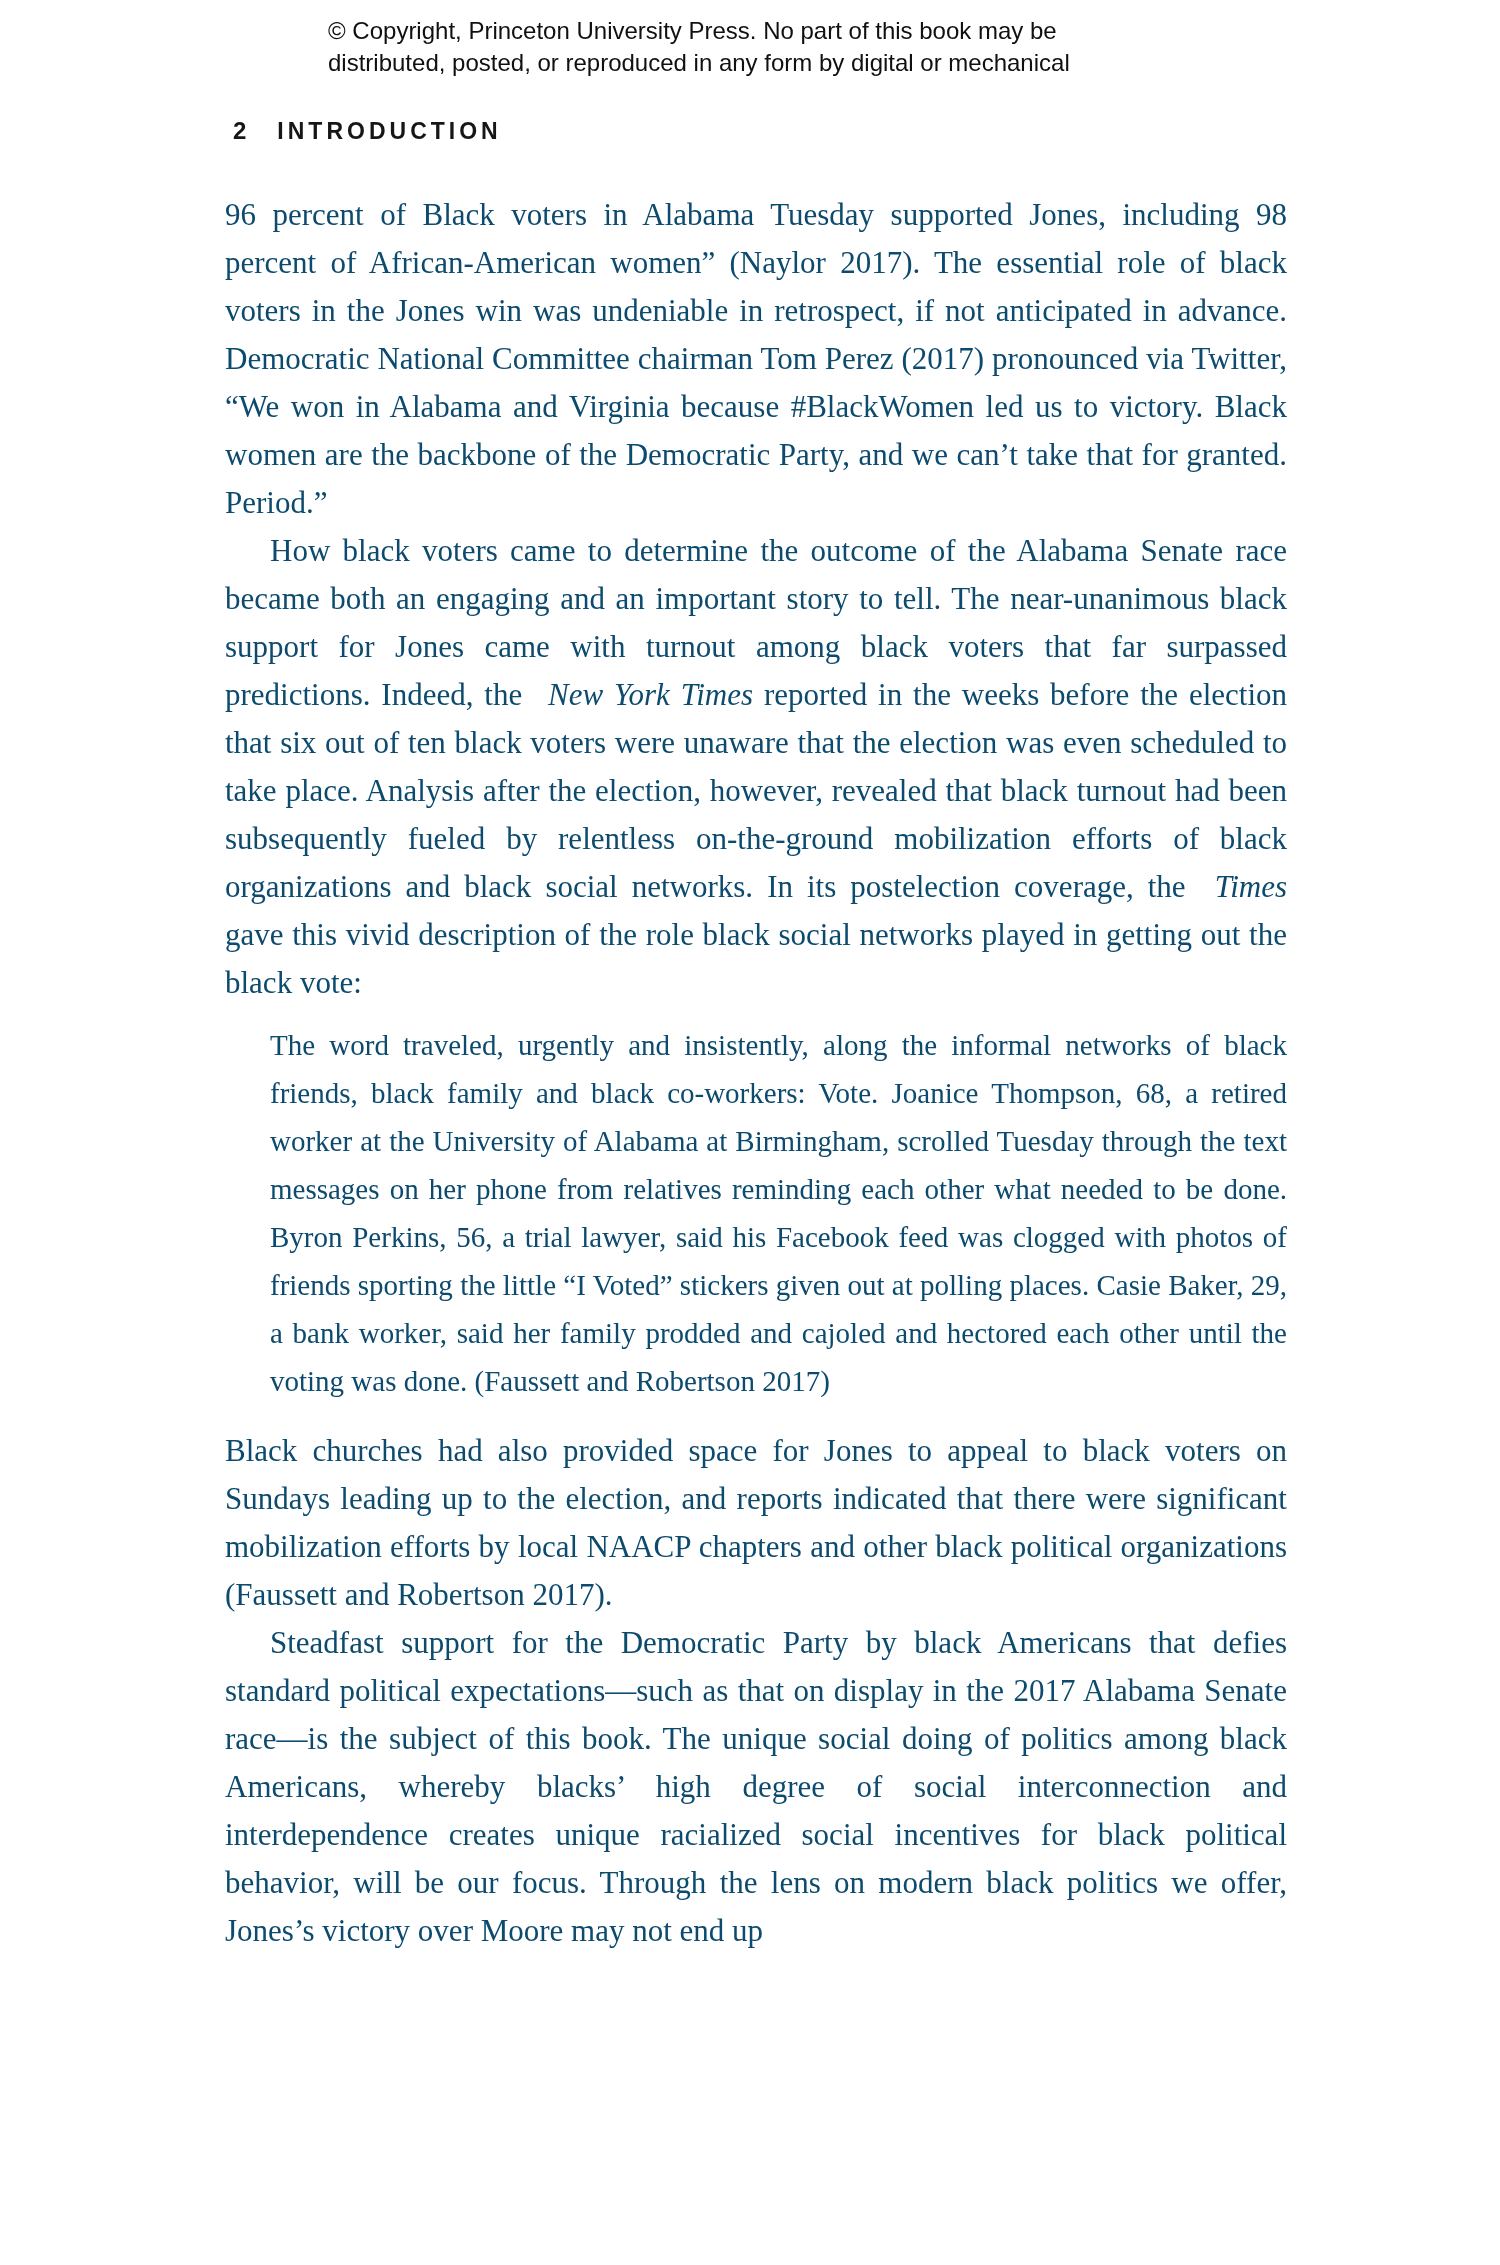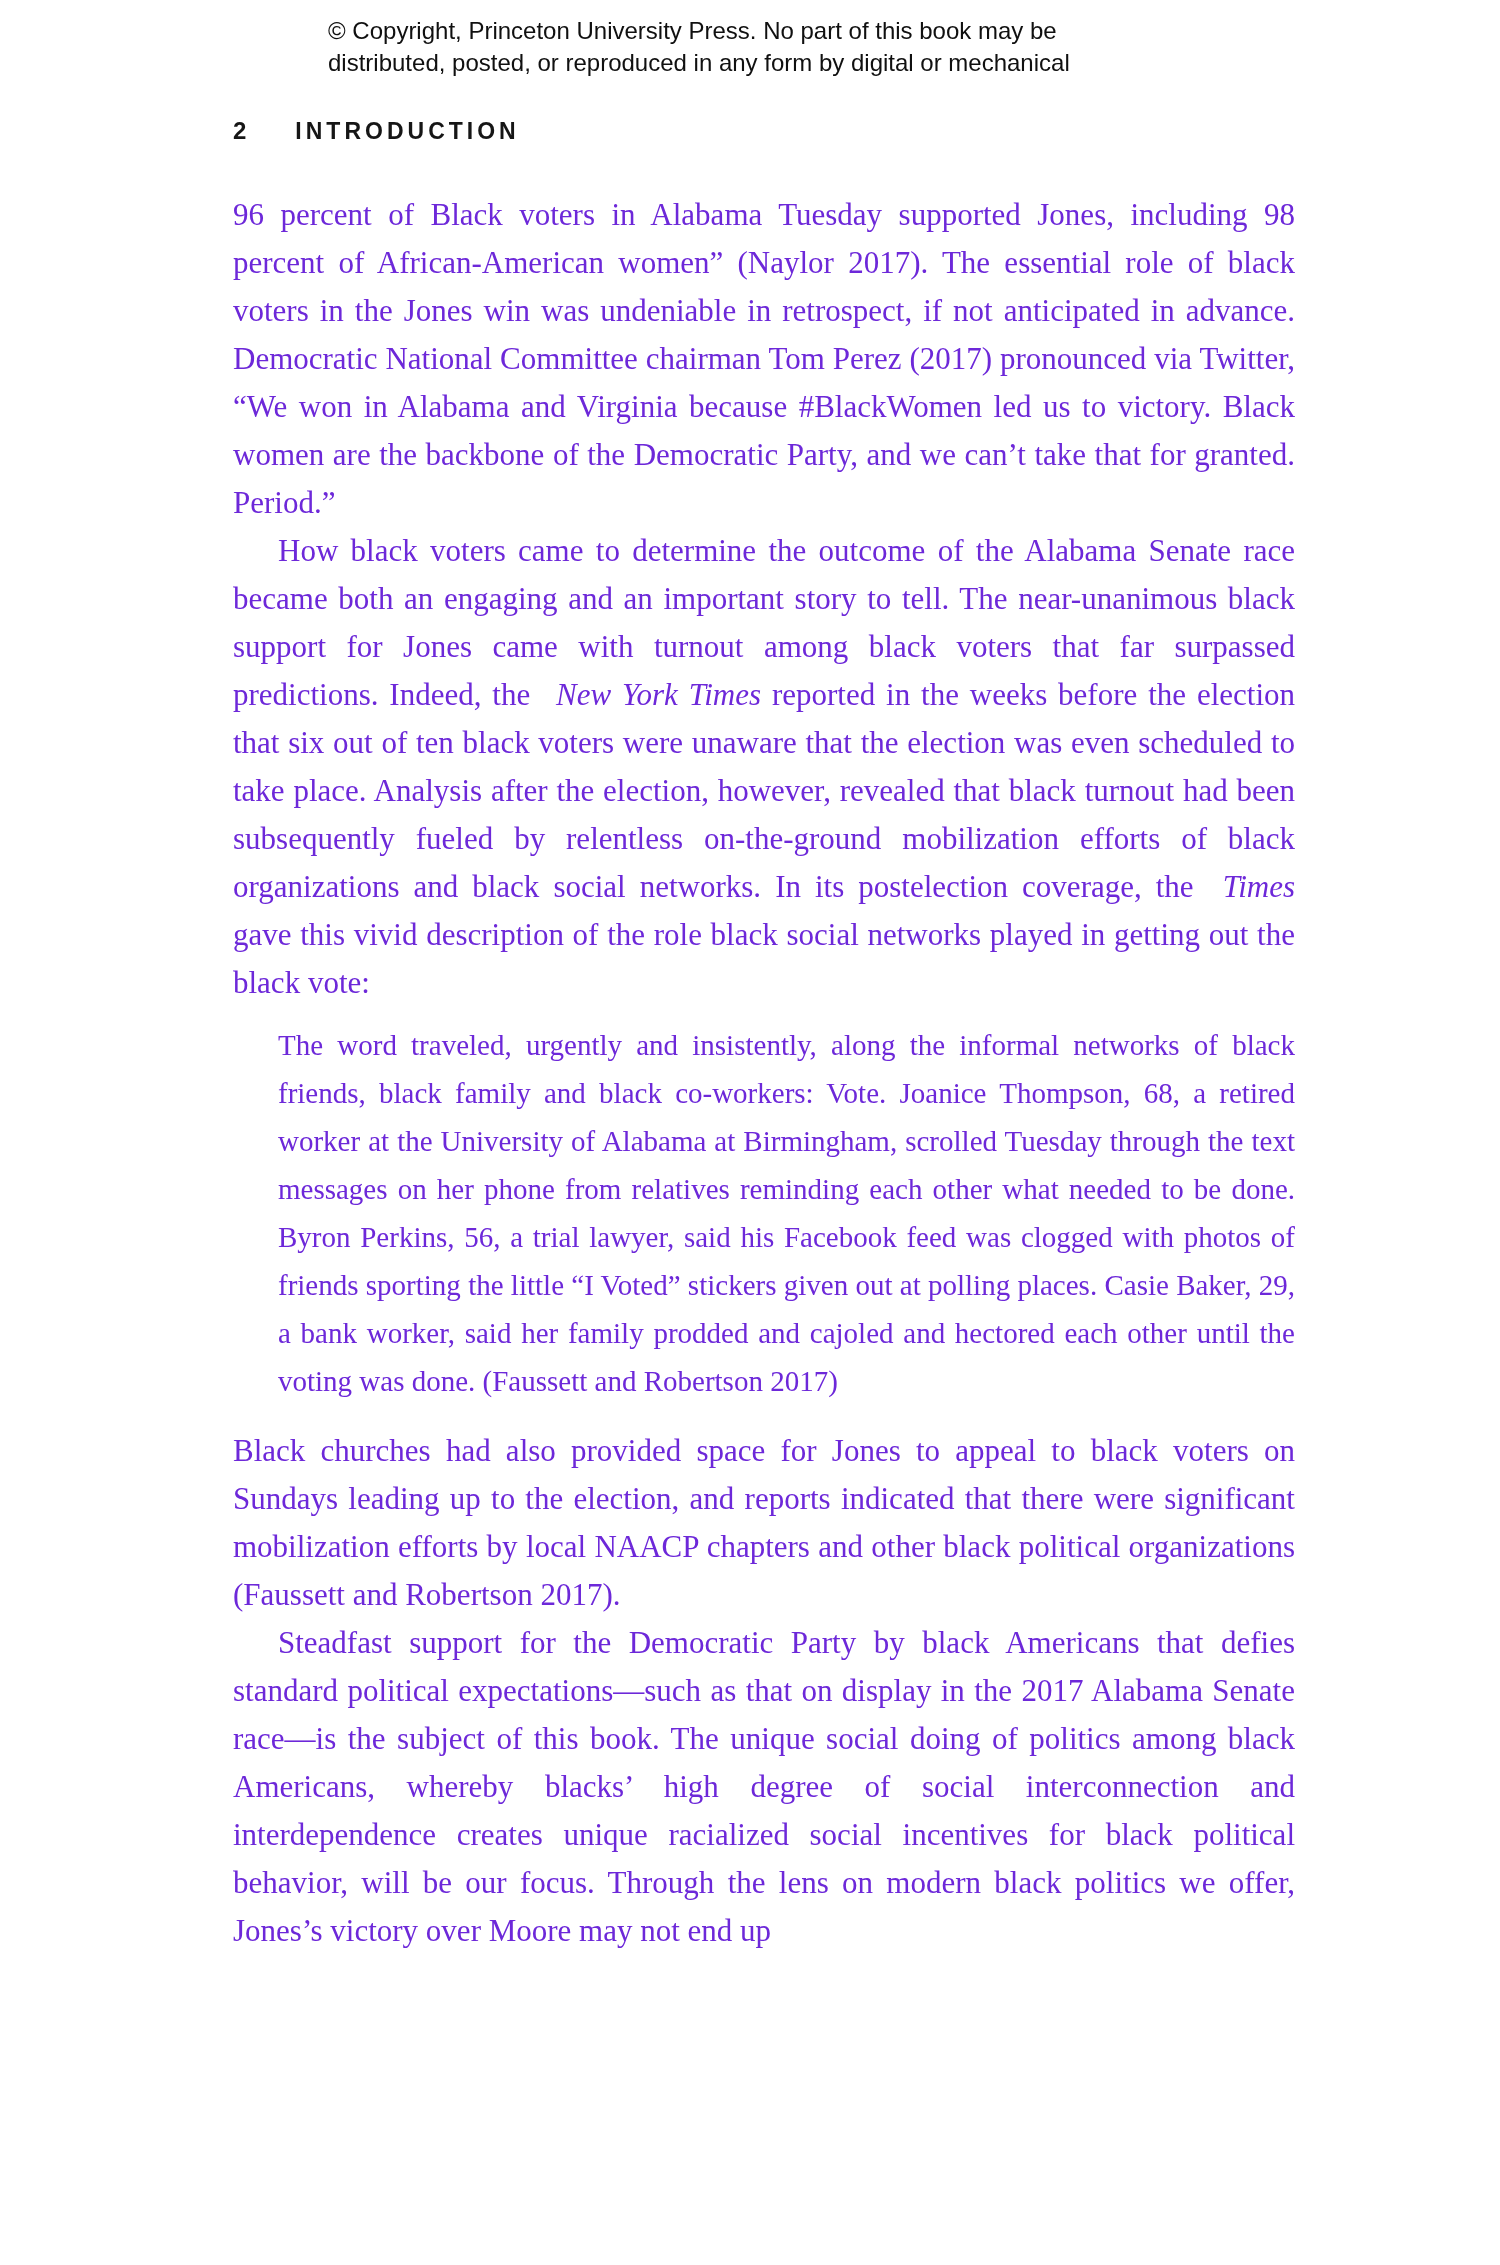--- a/index.html
+++ b/index.html
@@ -37,31 +37,31 @@
     align-items: baseline;
   }
   .page-num {
     font-weight: 700;
     font-size: 24px;
   }
   .running-title {
     font-weight: 600;
     font-size: 23px;
     letter-spacing: 4px;
-    margin-left: 49px;
+    margin-left: 31px;
   }
   .body-col {
     position: absolute;
-    left: 233px;
+    left: 225px;
     top: 191px;
     width: 1062px;
     font-size: 31px;
     line-height: 48px;
     text-align: justify;
-    color: #6d28d9;
+    color: #0c4a6e;
   }
   .para {
     margin: 0;
   }
   .para.indent {
     text-indent: 45px;
   }
   .para.quote {
     font-size: 29px;
     padding-left: 45px;

